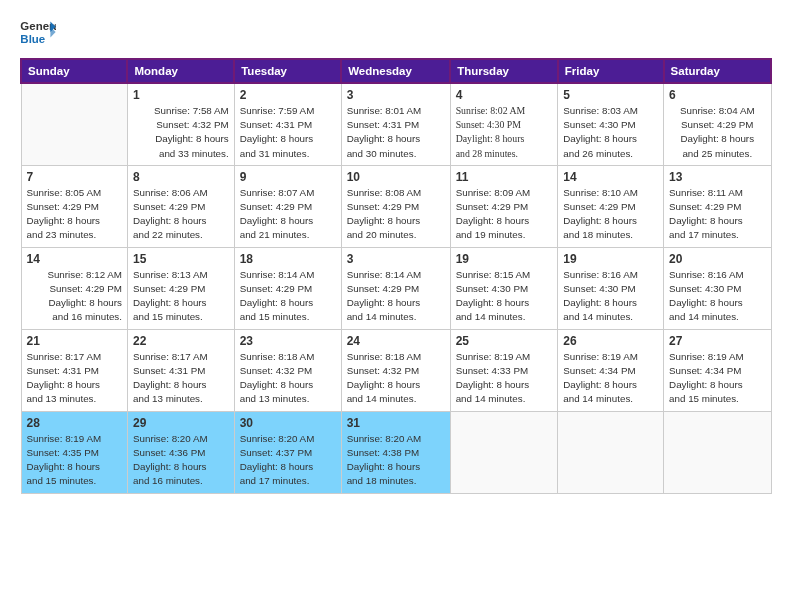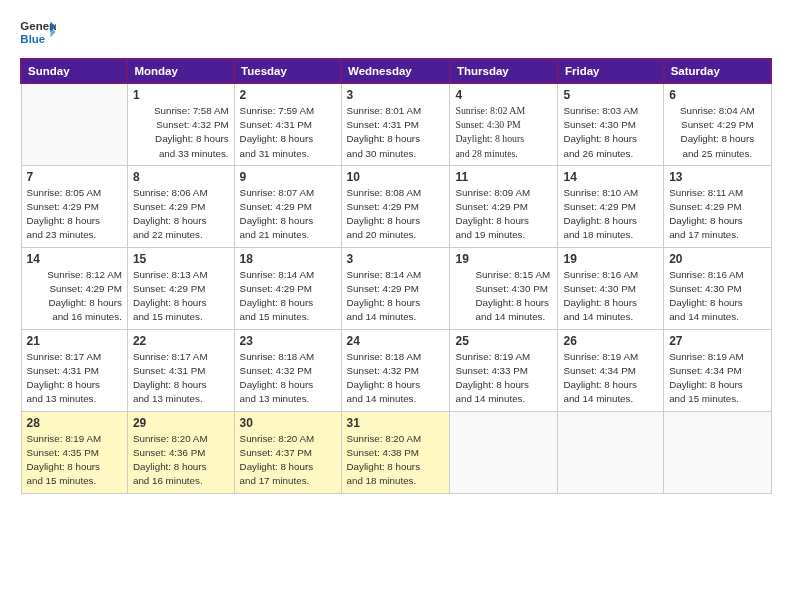--- a/index.html
+++ b/index.html
@@ -74,21 +74,21 @@
       font-weight: bold;
       font-size: 12px;
       margin-bottom: 2px;
     }
     .day-info {
       font-size: 9.8px;
       line-height: 1.45;
       color: #333;
     }
     .last-row td {
-      background: #fef9c3;
+      background: #7dd3fc;
     }
   </style>
 </head>
 <body>
 
 <div class="container">
   <div class="header">
     <div class="logo">
       <svg class="logo-icon" viewBox="0 0 40 34">
         <text x="0" y="14" font-size="13" font-weight="bold" fill="#333" font-family="Arial">General</text>
@@ -236,21 +236,21 @@
           </td>
           <td>
             <div class="day-num">3</div>
             <div class="day-info" style="white-space: pre-line;">Sunrise: 8:14 AM
 Sunset: 4:29 PM
 Daylight: 8 hours
 and 14 minutes.</div>
           </td>
           <td>
             <div class="day-num">19</div>
-            <div class="day-info" style="white-space: pre-line; margin-left: 20px;">Sunrise: 8:15 AM
+            <div class="day-info" style="white-space: pre-line;">Sunrise: 8:15 AM
 Sunset: 4:30 PM
 Daylight: 8 hours
 and 14 minutes.</div>
           </td>
           <td>
             <div class="day-num">19</div>
             <div class="day-info" style="white-space: pre-line;">Sunrise: 8:16 AM
 Sunset: 4:30 PM
 Daylight: 8 hours
 and 14 minutes.</div>

